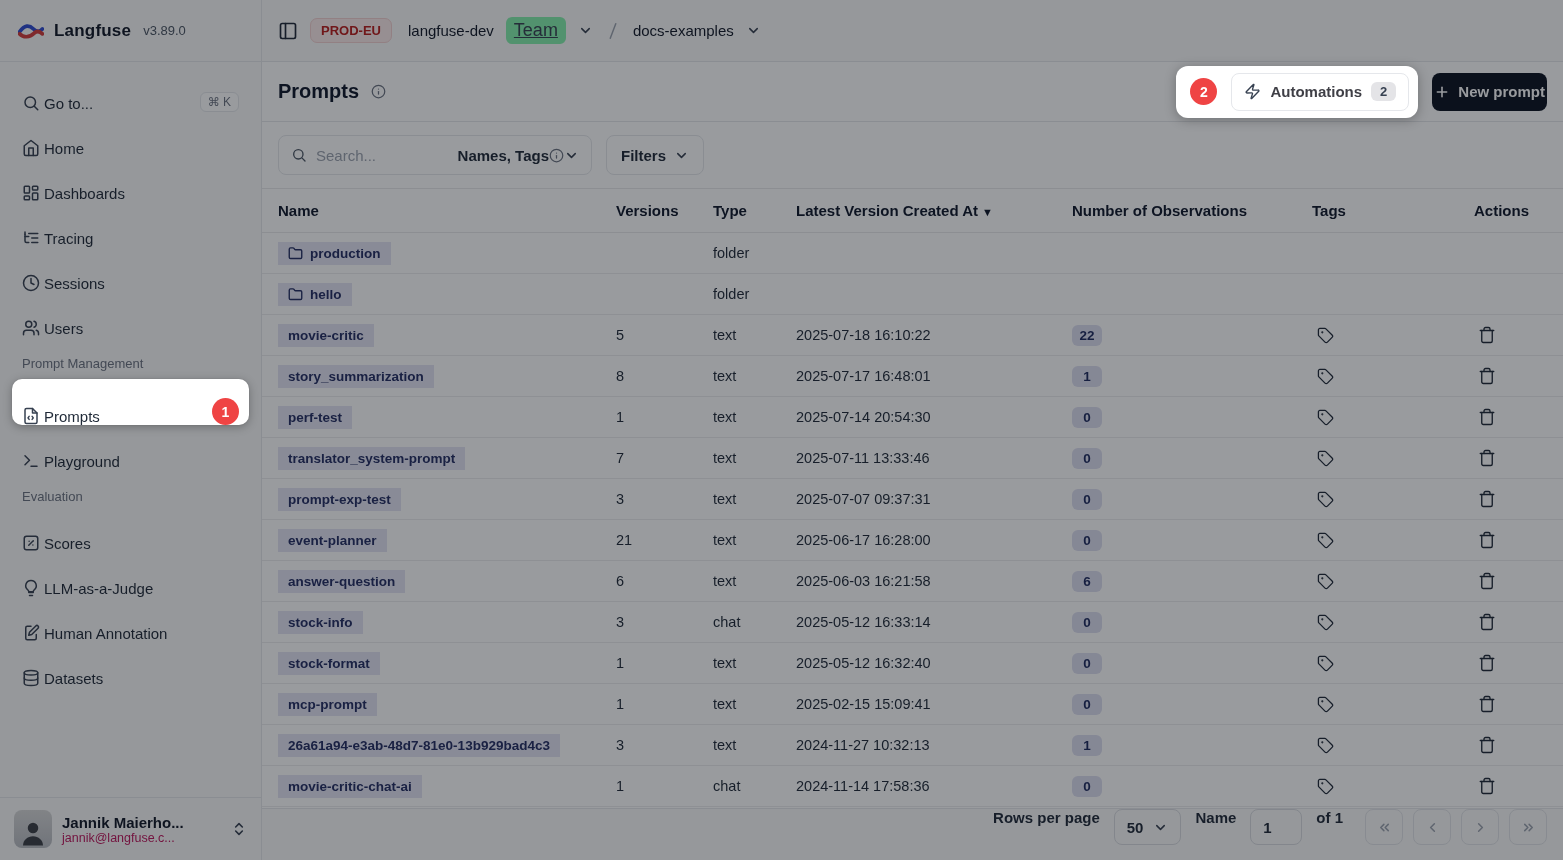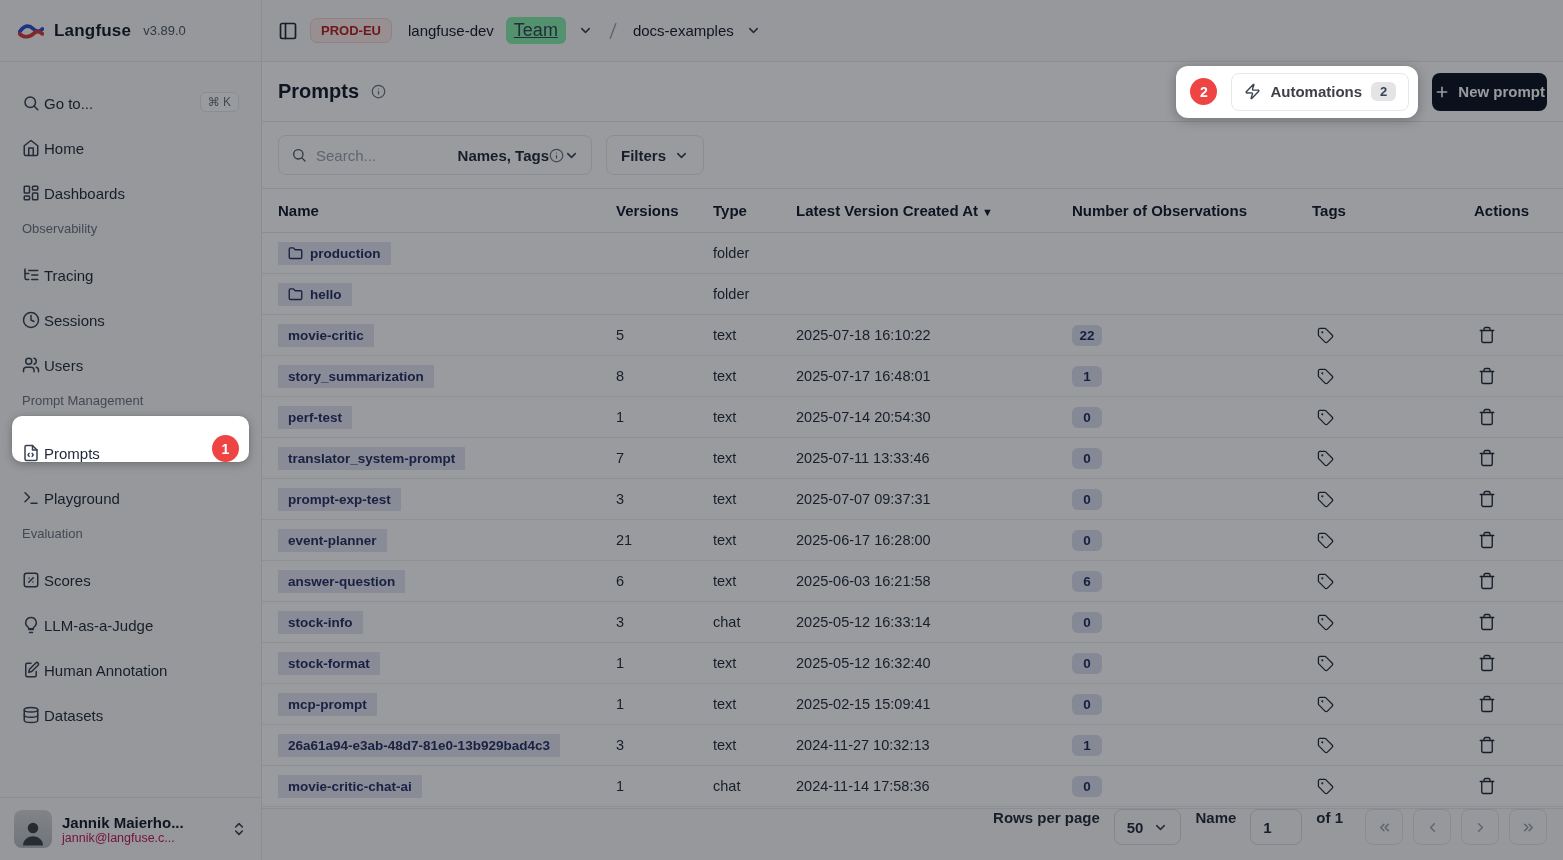--- a/index.html
+++ b/index.html
@@ -128,21 +128,20 @@
       <div class="nav-item">
         <svg class="ic" viewBox="0 0 24 24" fill="none" stroke="currentColor" stroke-width="2" stroke-linecap="round" stroke-linejoin="round">
             <rect x="3" y="3" width="7" height="9" rx="1"></rect>
             <rect x="14" y="3" width="7" height="5" rx="1"></rect>
             <rect x="14" y="12" width="7" height="9" rx="1"></rect>
             <rect x="3" y="16" width="7" height="5" rx="1"></rect>
           </svg>
         <span>Dashboards</span>
       </div>
 
-      <div class="section-label">Observability</div>
       <div class="nav-item">
         <svg class="ic" viewBox="0 0 24 24" fill="none" stroke="currentColor" stroke-width="2" stroke-linecap="round" stroke-linejoin="round">
             <path d="M21 6H9"></path>
             <path d="M21 12h-8"></path>
             <path d="M21 18h-8"></path>
             <path d="M4 4v3"></path>
             <path d="M4 7v9a2 2 0 0 0 2 2h3"></path>
             <path d="M4 10h5"></path>
           </svg>
         <span>Tracing</span>

